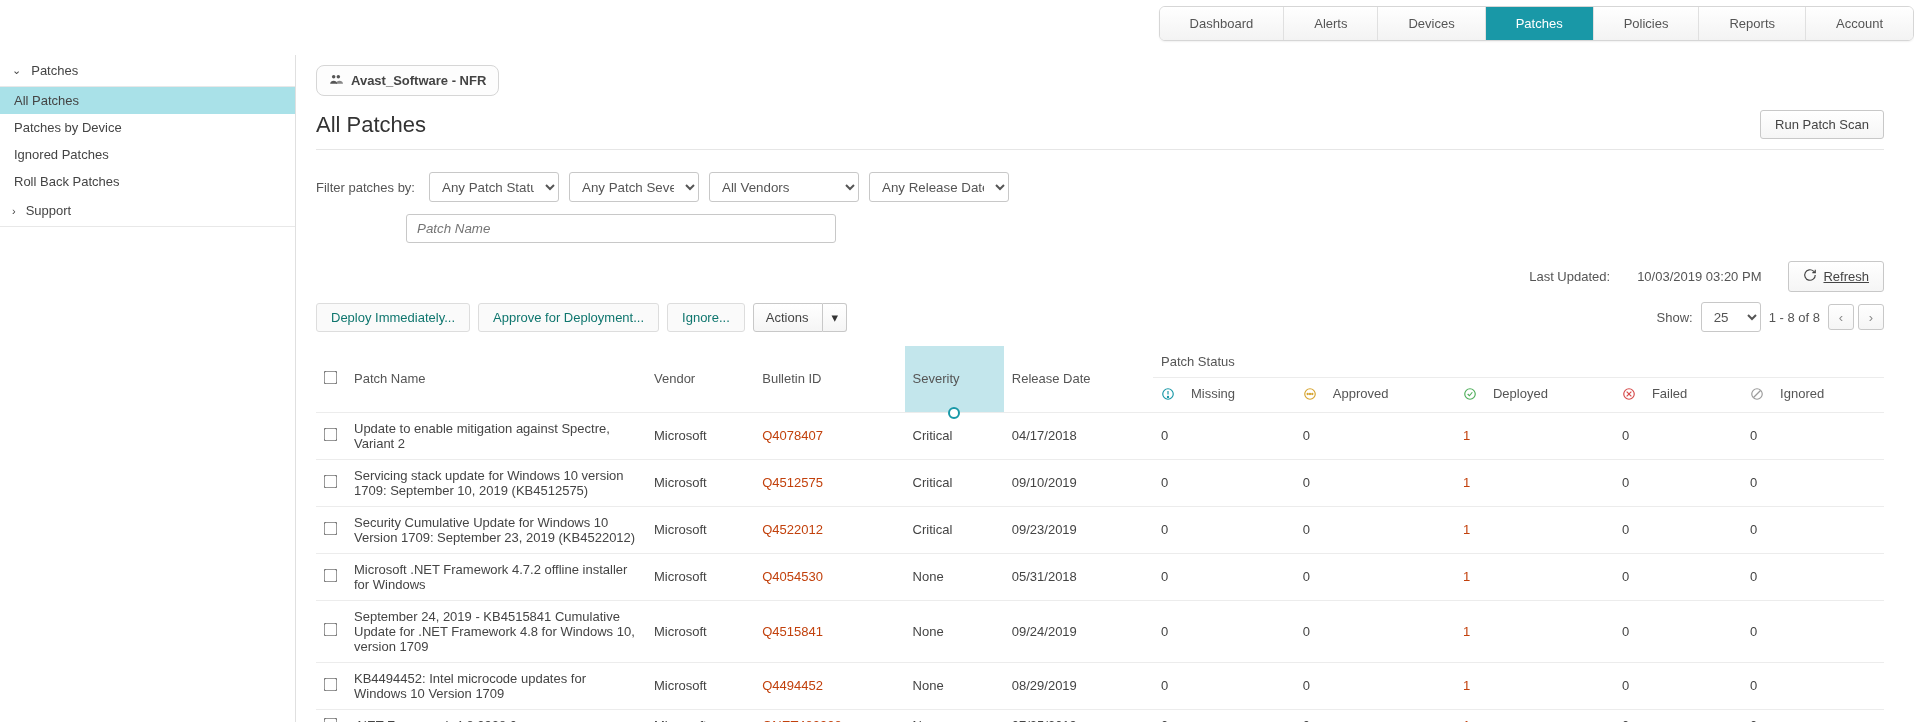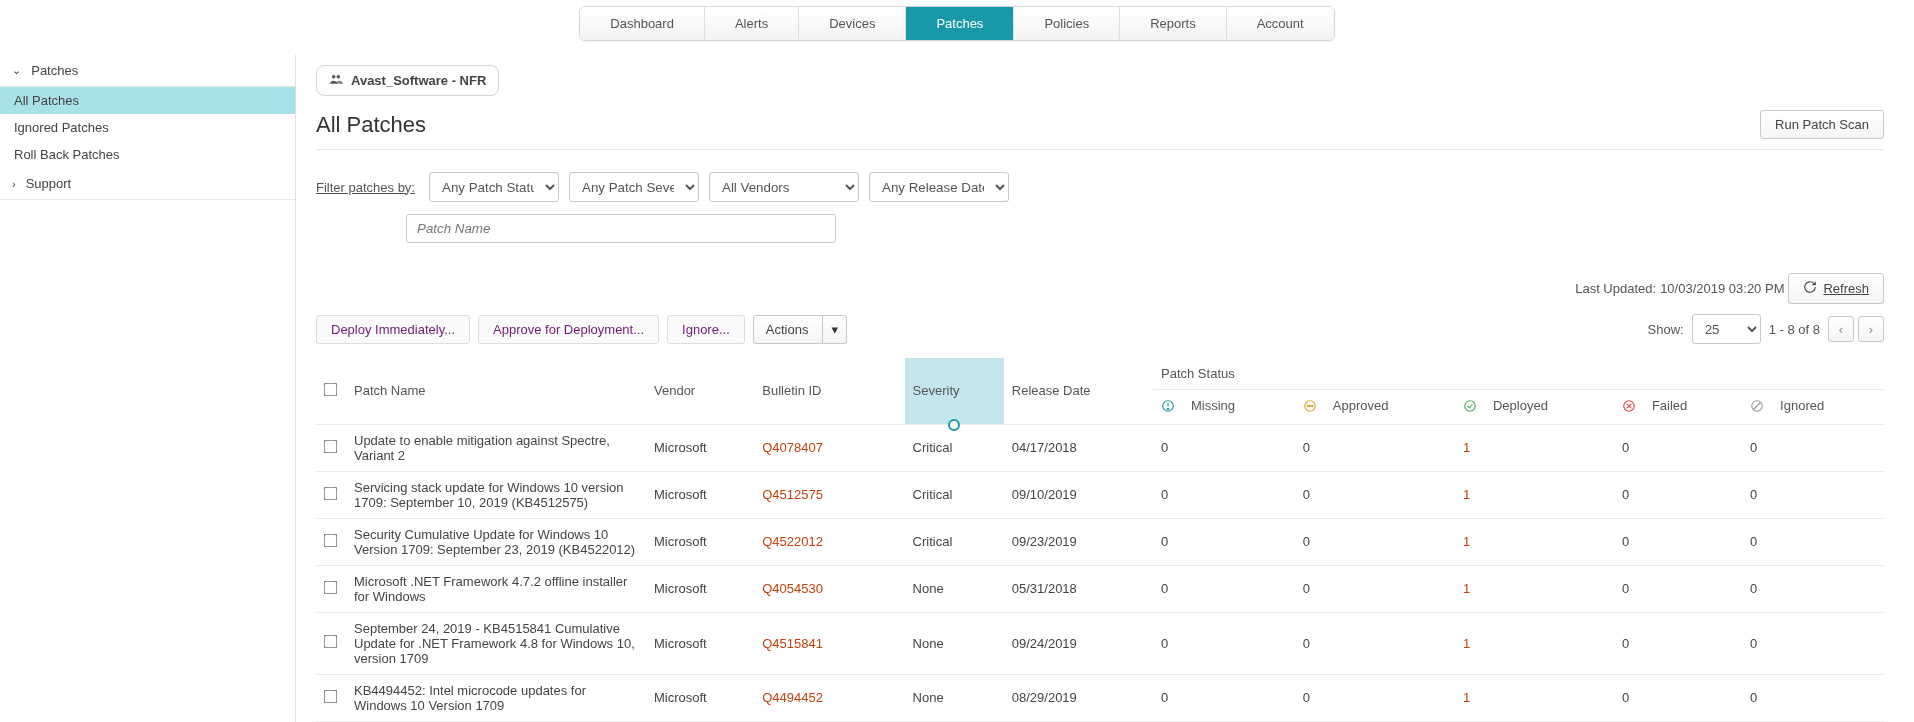--- a/index.html
+++ b/index.html
@@ -1,19 +1,19 @@
 <!DOCTYPE html>
 <html><head>
 <meta charset="utf-8">
 <style>
 * { box-sizing: border-box; margin: 0; padding: 0; }
 body { font-family: "Segoe UI", Arial, sans-serif; font-size: 13px; color: #333; background: #fff; }
 
 
-.topnav { display: flex; justify-content: center; margin-top: 6px; }
+.topnav { display: flex; justify-content: flex-end; margin-top: 6px; }
 .topnav-inner { display: flex; border: 1px solid #d6d6d6; border-radius: 6px; overflow: hidden; box-shadow: 0 1px 2px rgba(0,0,0,0.06); }
 .topnav-item { padding: 9px 30px; background: linear-gradient(#ffffff,#f3f3f3); border-right: 1px solid #e0e0e0; color: #555; cursor: pointer; }
 .topnav-item:last-child { border-right: none; }
 .topnav-item.active { background: #1998a7; color: #fff; }
 
 
 .layout { display: flex; margin-top: 14px; }
 .sidebar { width: 296px; border-right: 1px solid #e0e0e0; min-height: 600px; }
 .main { flex: 1; padding: 10px 30px 20px 20px; }
 
@@ -25,36 +25,36 @@
 
 .group-badge { display: inline-flex; align-items: center; gap: 8px; border: 1px solid #d6d6d6; padding: 6px 12px; border-radius: 8px; background: #fdfdfd; color: #444; font-weight: 600; }
 
 
 .title-row { display: flex; justify-content: space-between; align-items: center; margin-top: 14px; }
 .page-title { font-size: 22px; font-weight: 400; color: #333; }
 .btn { border: 1px solid #c8c8c8; background: linear-gradient(#ffffff,#f5f5f5); padding: 6px 14px; border-radius: 3px; cursor: pointer; color: #444; font-size: 13px; }
 
 
 .filter-row { display: flex; align-items: center; gap: 10px; margin-top: 22px; padding-bottom: 4px; }
-.filter-label { color: #555; margin-right: 4px; text-decoration: underline; }
+.filter-label { color: #555; margin-right: 4px; }
 .select { border: 1px solid #c8c8c8; border-radius: 3px; padding: 5px 8px; background: #fff; color: #555; height: 30px; }
 .select-status { width: 130px; }
 .select-severity { width: 130px; }
 .select-vendor { width: 150px; }
 .select-release { width: 140px; }
 .patch-name-input { margin-left: 90px; margin-top: 8px; border: 1px solid #c8c8c8; border-radius: 3px; padding: 6px 10px; width: 430px; color: #888; font-style: italic; }
 
 
-.updated-row { display: flex; justify-content: flex-end; align-items: center; gap: 4px; margin-top: 30px; color: #555; }
+.updated-row { display: flex; justify-content: flex-end; align-items: center; gap: 27px; margin-top: 18px; color: #555; }
 .refresh-btn { display: inline-flex; align-items: center; gap: 6px; text-decoration: underline; }
 
 
 .actions-row { display: flex; justify-content: space-between; align-items: center; margin-top: 10px; }
 .actions-left { display: flex; gap: 8px; }
-.btn-disabled { border: 1px solid #ddd; background: #fafafa; color: #701a75; padding: 6px 14px; border-radius: 3px; cursor: not-allowed; font-size: 13px; }
+.btn-disabled { border: 1px solid #ddd; background: #fafafa; color: #0f766e; padding: 6px 14px; border-radius: 3px; cursor: not-allowed; font-size: 13px; }
 .btn-split { display: inline-flex; }
 .btn-split .btn { border-radius: 3px 0 0 3px; padding-left: 12px; }
 .btn-split .caret { border: 1px solid #c8c8c8; border-left: none; border-radius: 0 3px 3px 0; padding: 6px 8px; background: linear-gradient(#ffffff,#f5f5f5); cursor: pointer; }
 
 .show-box { display: flex; align-items: center; gap: 8px; color: #555; }
 .pager { display: flex; gap: 4px; }
 .pager-btn { border: 1px solid #c8c8c8; background: linear-gradient(#ffffff,#f5f5f5); width: 26px; height: 26px; display: flex; align-items: center; justify-content: center; border-radius: 3px; cursor: pointer; color: #888; }
 
 
 .tbl { width: 100%; border-collapse: collapse; margin-top: 14px; }
@@ -93,20 +93,21 @@
 </div>
 
 <div class="layout">
 
   <div class="sidebar" id="sidebar">
       <div class="side-section-header">
         <span class="chev">⌄</span>
         <span>Patches</span>
       </div>
       <div class="side-item active">All Patches</div>
+      <div class="side-item">Patches by Device</div>
       <div class="side-item">Ignored Patches</div>
       <div class="side-item">Roll Back Patches</div>
       <div class="side-section-header">
         <span class="chev">›</span>
         <span>Support</span>
       </div>
     </div>
 
   <div class="main">
 
@@ -156,21 +157,21 @@
         <button class="btn-disabled">Deploy Immediately...</button>
         <button class="btn-disabled">Approve for Deployment...</button>
         <button class="btn-disabled">Ignore...</button>
         <span class="btn-split">
           <button class="btn">Actions</button>
           <span class="caret">▾</span>
         </span>
       </div>
       <div class="show-box">
         <span>Show:</span>
-        <select class="select" style="width:69px"><option>25</option></select>
+        <select class="select" style="width:60px"><option>25</option></select>
         <span>1 - 8 of 8</span>
         <span class="pager">
           <span class="pager-btn">‹</span>
           <span class="pager-btn">›</span>
         </span>
       </div>
     </div>
 
     <table class="tbl">
       <thead>

